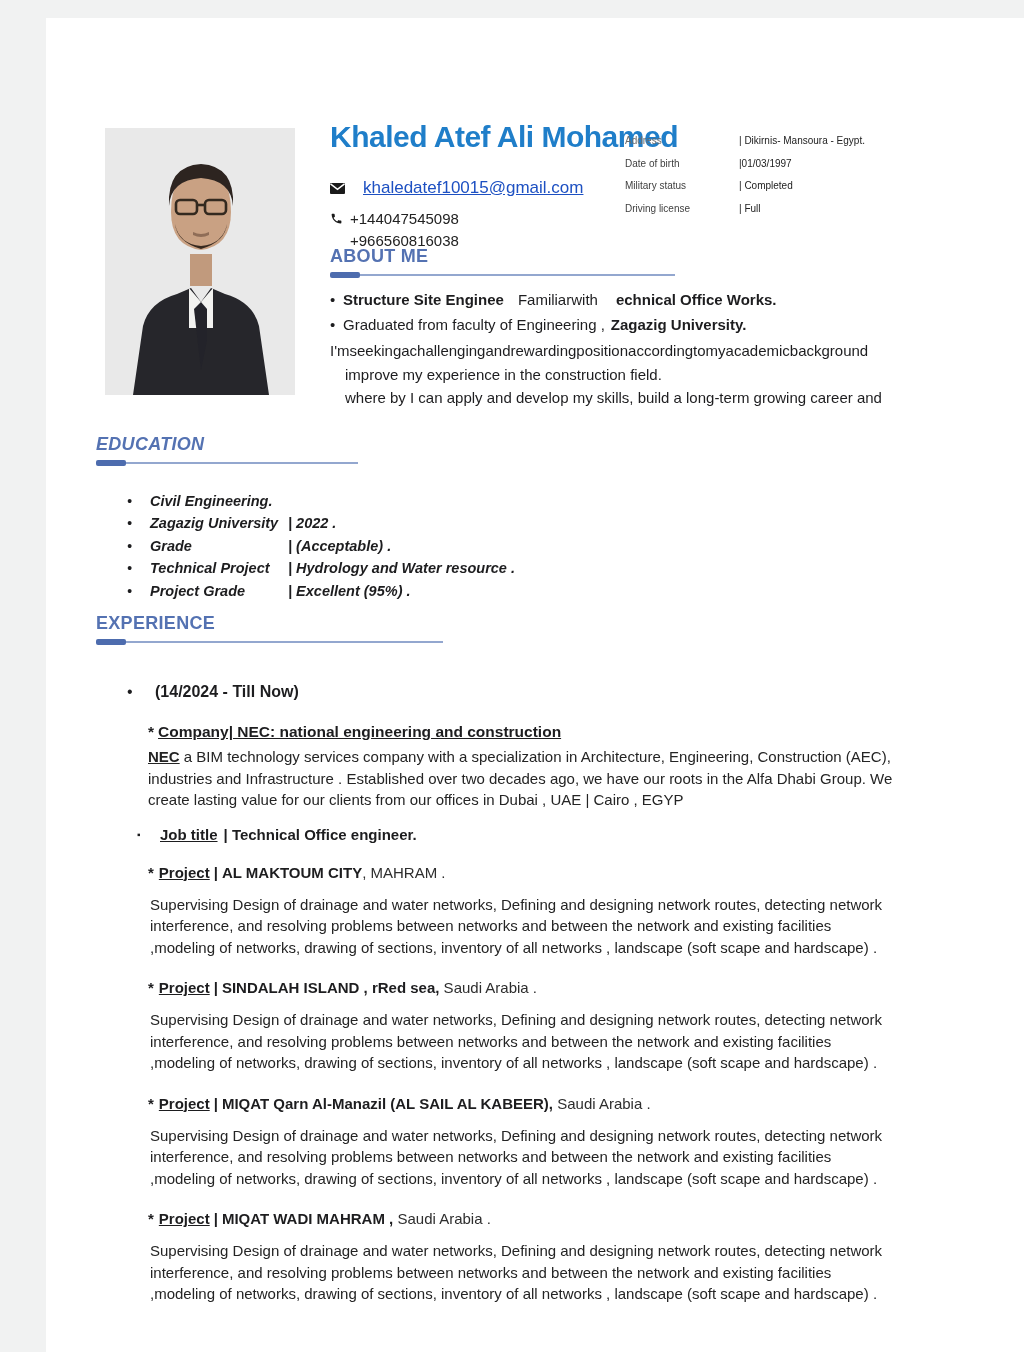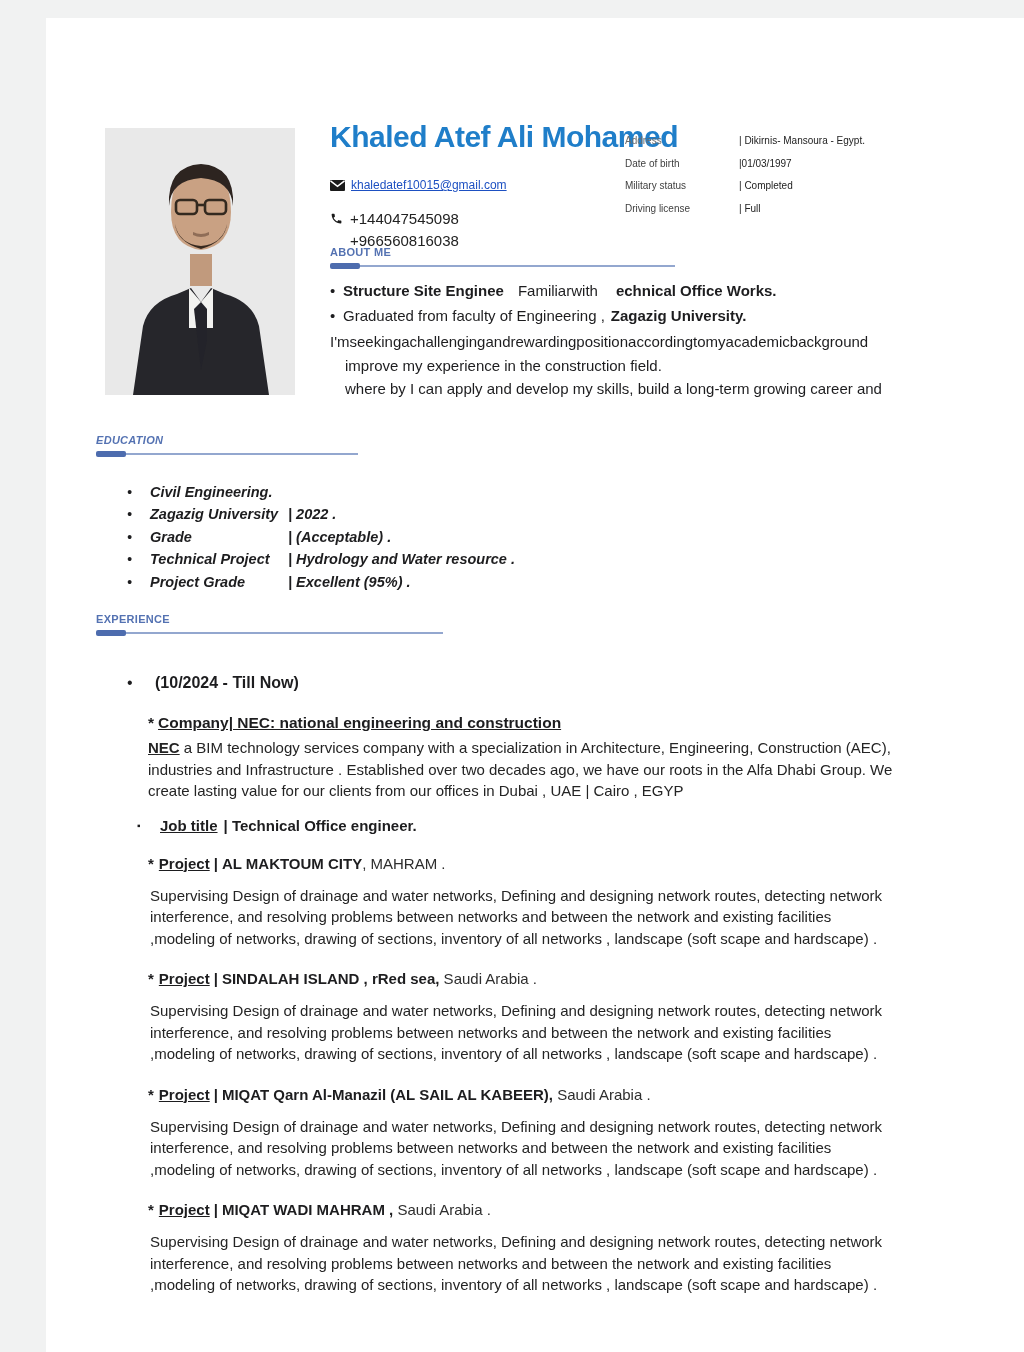--- a/index.html
+++ b/index.html
@@ -3,33 +3,33 @@
 <meta charset="utf-8">
 <style>
   html,body{margin:0;padding:0;}
   body{background:#e9eaea;font-family:"Liberation Sans",sans-serif;}
   .canvas{position:relative;width:1024px;height:1352px;background:#f1f2f2;overflow:hidden;color:#1d1d1f;padding-left:29px;}
   .page{position:absolute;left:46px;top:18px;right:0;bottom:0;background:#ffffff;}
 
   
   .photo{position:absolute;left:59px;top:110px;width:190px;height:267px;background:#e9e9e9;overflow:hidden;}
   .name{position:absolute;left:284px;top:102px;font-size:30px;font-weight:700;color:#1f7ec9;letter-spacing:-0.5px;}
-  .email-row{position:absolute;left:284px;top:160px;font-size:12px;display:flex;align-items:center;gap:6px;}
+  .email-row{position:absolute;left:284px;top:160px;font-size:17px;display:flex;align-items:center;gap:18px;}
   .email-row a{color:#1d50c2;text-decoration:underline;cursor:pointer;}
   .phone-rows{position:absolute;left:284px;top:190px;font-size:15px;line-height:22px;display:flex;gap:7px;}
   .phone-rows .nums div{color:#222;}
   .icn{display:inline-flex;align-items:flex-start;}
   .details{position:absolute;left:579px;top:112px;width:360px;font-size:10px;line-height:22.5px;}
   .details .row{display:flex;}
   .details .lab{width:114px;color:#3f3f3f;flex:0 0 auto;}
   .details .row:nth-child(1) .lab{color:#6b6b6b;}
   .details .val{color:#222;}
 
   
-  .sec-h{color:#5472b2;font-size:11px;font-weight:700;letter-spacing:.3px;margin:0;}
+  .sec-h{color:#5472b2;font-size:18px;font-weight:700;letter-spacing:.3px;margin:0;}
   .rule{position:relative;height:7px;margin-top:4px;}
   .rule .thin{position:absolute;left:0;top:3px;height:2px;background:#93a7cf;width:100%;}
   .rule .thick{position:absolute;left:0;top:1px;height:6px;width:30px;background:#4d6cae;border-radius:2px;}
 
   
   .about{position:absolute;left:284px;top:228px;width:660px;}
   .about .rule{width:345px;}
   .about-list{margin-top:9px;font-size:15px;}
   .a-line{line-height:25px;}
   .a-bullet{display:inline-block;width:13px;}
@@ -192,21 +192,21 @@
     </section>
 
     <section class="experience">
       <h2 class="sec-h">EXPERIENCE</h2>
       <div class="rule">
           <span class="thin"></span>
           <span class="thick"></span>
         </div>
 
       <div class="xp-period">
-        <span class="blt">•</span><span>(10/2024 - Till Now)</span>
+        <span class="blt">•</span><span>(14/2024 - Till Now)</span>
       </div>
 
       <div class="xp-company">
         <span class="star">*</span><span class="b u">Company| NEC: national engineering and construction</span>
       </div>
 
       <div class="xp-para">
         <span class="b u">NEC</span><span> a BIM technology services company with a specialization in Architecture, Engineering, Construction (AEC),</span>
         <div>industries and Infrastructure . Established over two decades ago, we have our roots in the Alfa Dhabi Group. We</div>
         <div>create lasting value for our clients from our offices in Dubai , UAE | Cairo , EGYP</div>

